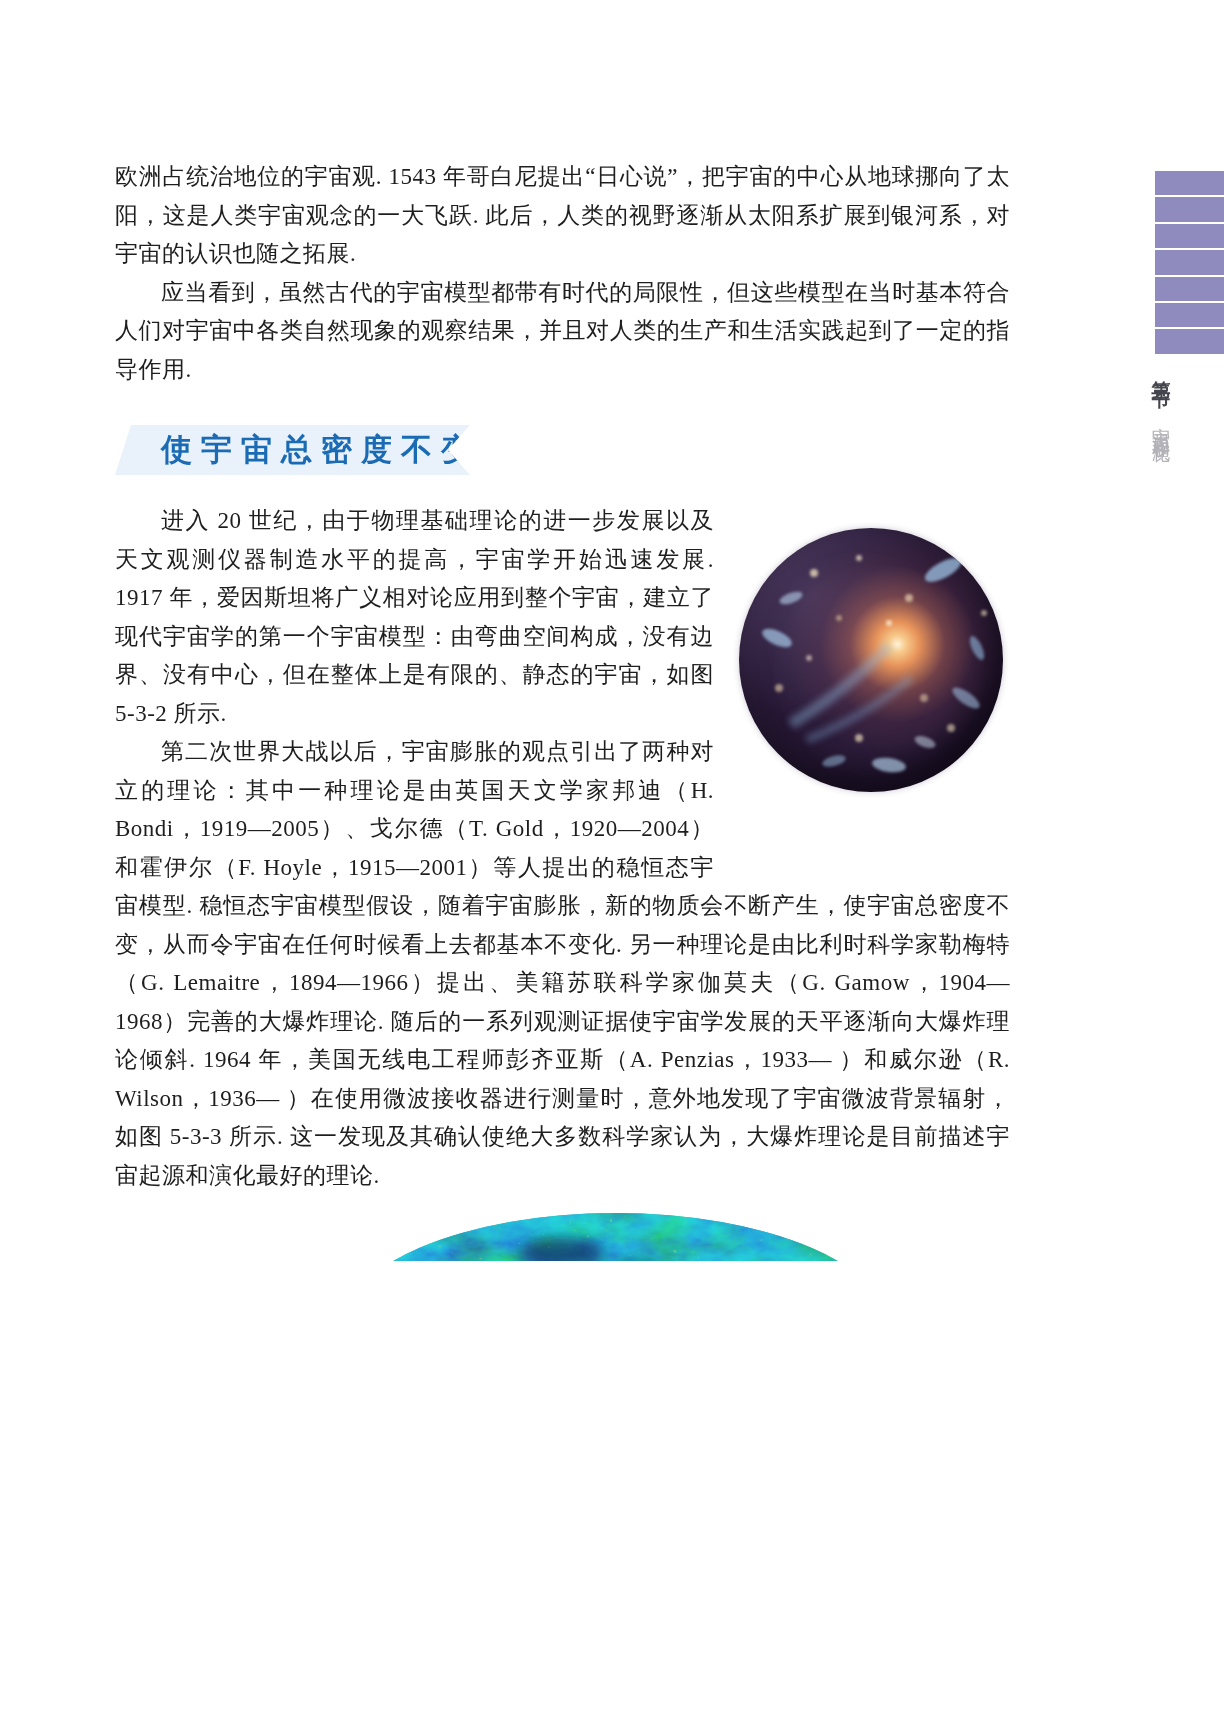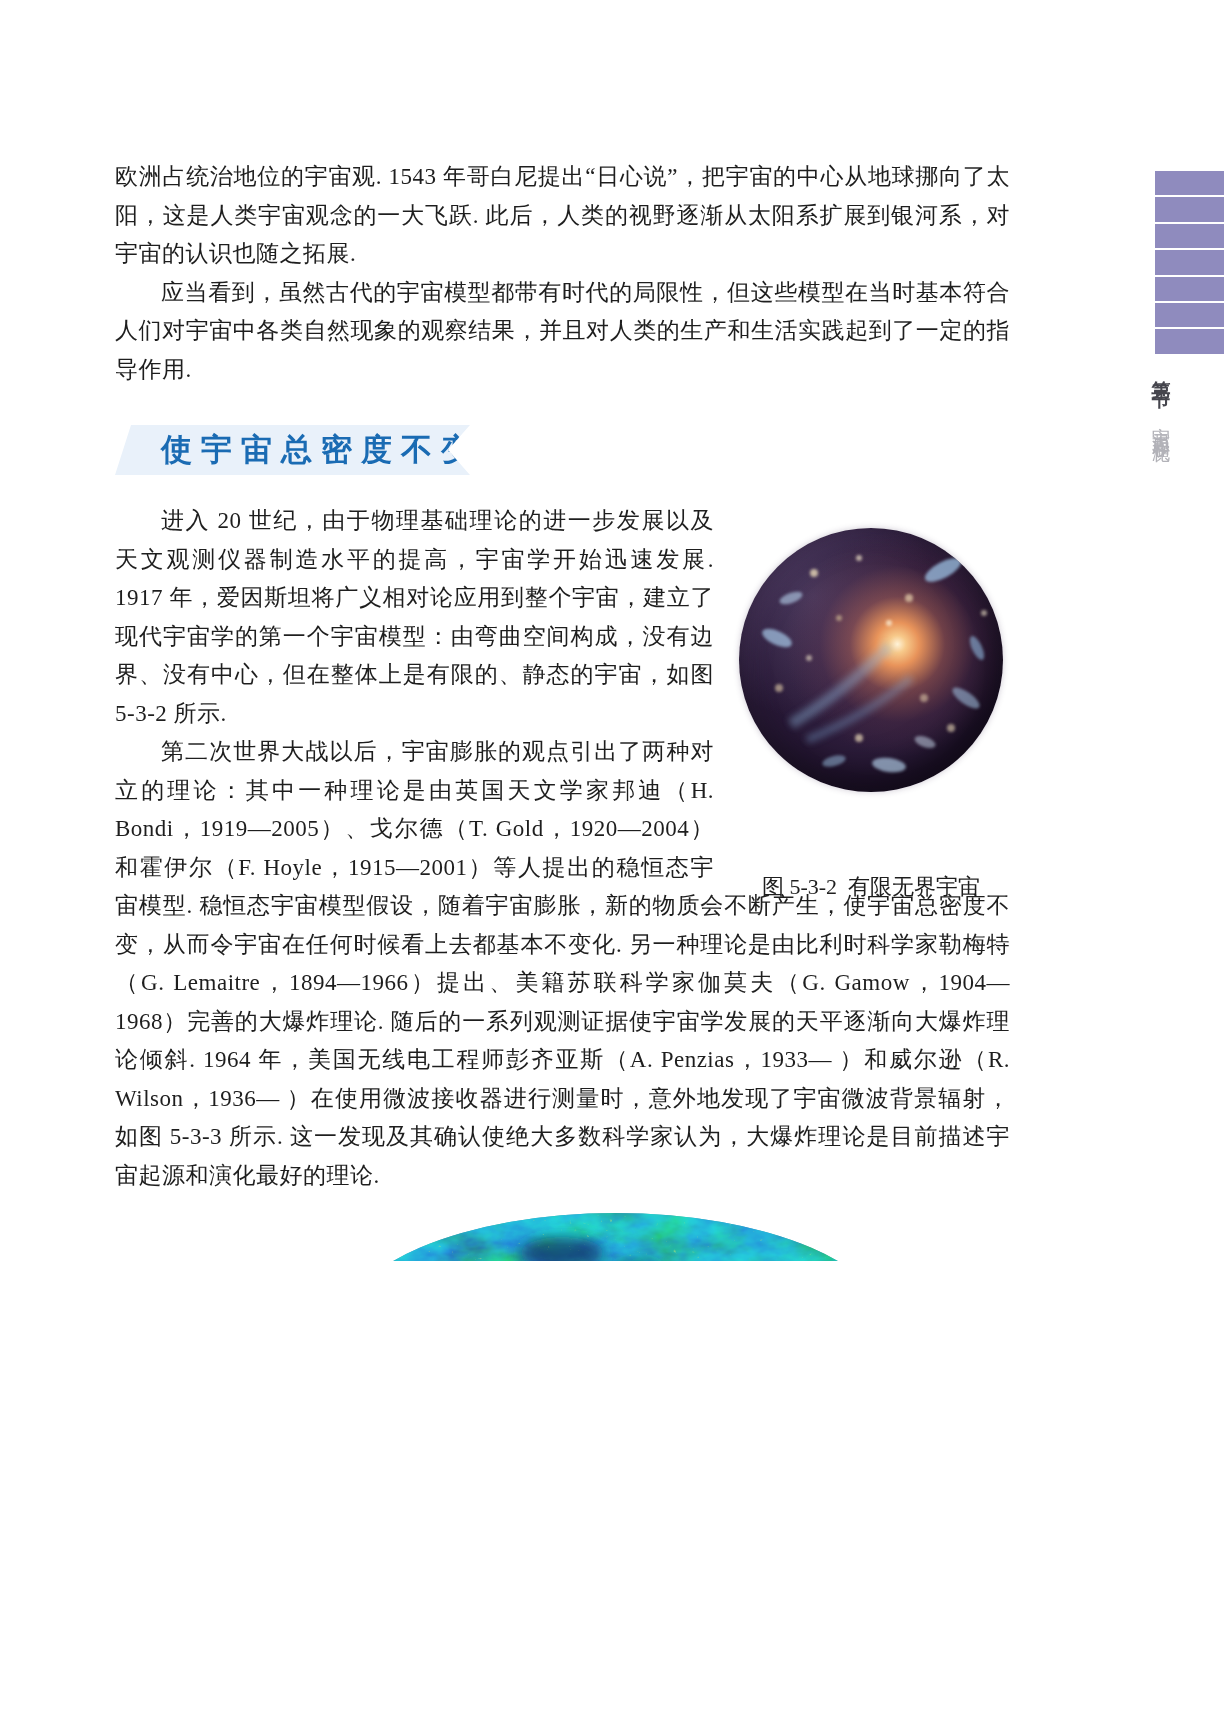--- a/index.html
+++ b/index.html
@@ -145,21 +145,20 @@
             <circle cx="212" cy="200" r="4" fill="#ead9b8" opacity=".6"></circle>
             <circle cx="120" cy="210" r="4" fill="#ead9b8" opacity=".7"></circle>
             <circle cx="245" cy="85" r="3" fill="#f2e6cc" opacity=".6"></circle>
             <circle cx="150" cy="95" r="3" fill="#f7ead0" opacity=".8"></circle>
             <circle cx="100" cy="90" r="3" fill="#d9c49a" opacity=".6"></circle>
             <circle cx="185" cy="170" r="4" fill="#e8d3ae" opacity=".55"></circle>
           </g>
         </svg>
       </div>
       <div class="fig-cap">
-        <div>图 5-3-2  有限无界宇宙</div>
       </div>
     </div>
 
     <p class="body indent">进入 20 世纪，由于物理基础理论的进一步发展以及天文观测仪器制造水平的提高，宇宙学开始迅速发展. 1917 年，爱因斯坦将广义相对论应用到整个宇宙，建立了现代宇宙学的第一个宇宙模型：由弯曲空间构成，没有边界、没有中心，但在整体上是有限的、静态的宇宙，如图 5-3-2 所示.</p>
     <p class="body indent">第二次世界大战以后，宇宙膨胀的观点引出了两种对立的理论：其中一种理论是由英国天文学家邦迪（H. Bondi，1919—2005）、戈尔德（T. Gold，1920—2004）和霍伊尔（F. Hoyle，1915—2001）等人提出的稳恒态宇宙模型. 稳恒态宇宙模型假设，随着宇宙膨胀，新的物质会不断产生，使宇宙总密度不变，从而令宇宙在任何时候看上去都基本不变化. 另一种理论是由比利时科学家勒梅特（G. Lemaitre，1894—1966）提出、美籍苏联科学家伽莫夫（G. Gamow，1904—1968）完善的大爆炸理论. 随后的一系列观测证据使宇宙学发展的天平逐渐向大爆炸理论倾斜. 1964 年，美国无线电工程师彭齐亚斯（A. Penzias，1933—  ）和威尔逊（R. Wilson，1936—  ）在使用微波接收器进行测量时，意外地发现了宇宙微波背景辐射，如图 5-3-3 所示. 这一发现及其确认使绝大多数科学家认为，大爆炸理论是目前描述宇宙起源和演化最好的理论.</p>
 
     <div class="fig2">
       <svg width="557" height="242" viewBox="0 0 557 242">
         <defs>
           <clipPath id="cmbclip">

